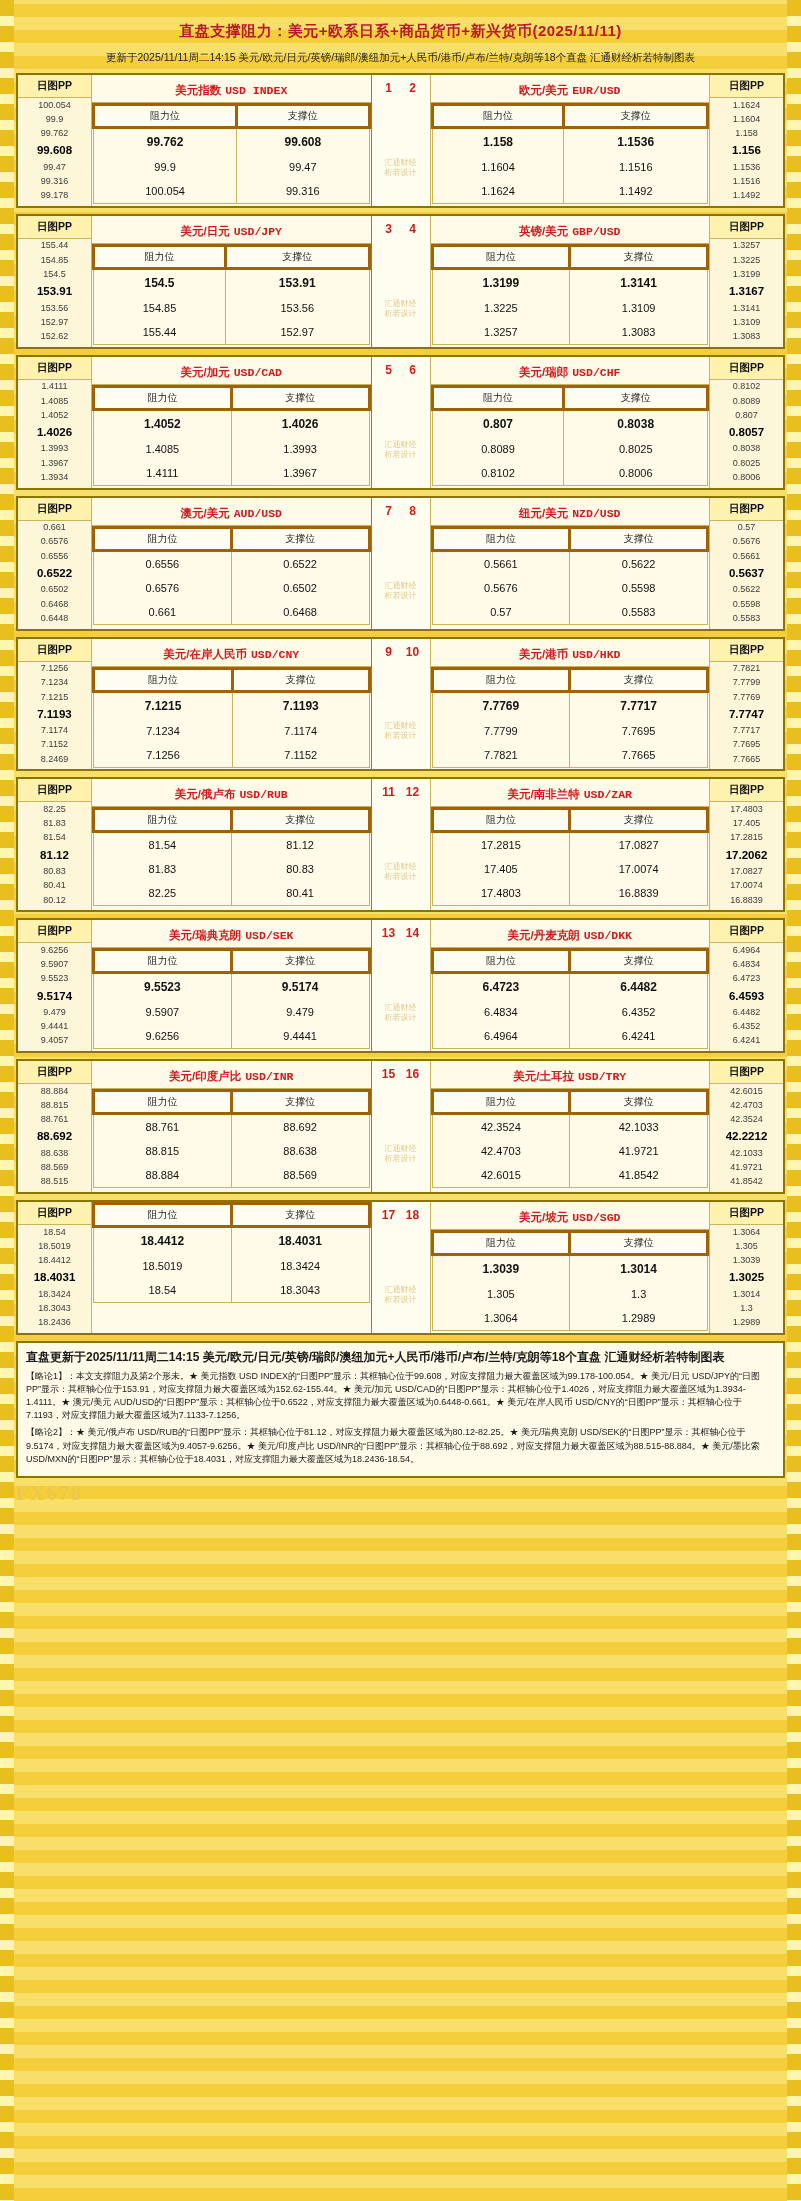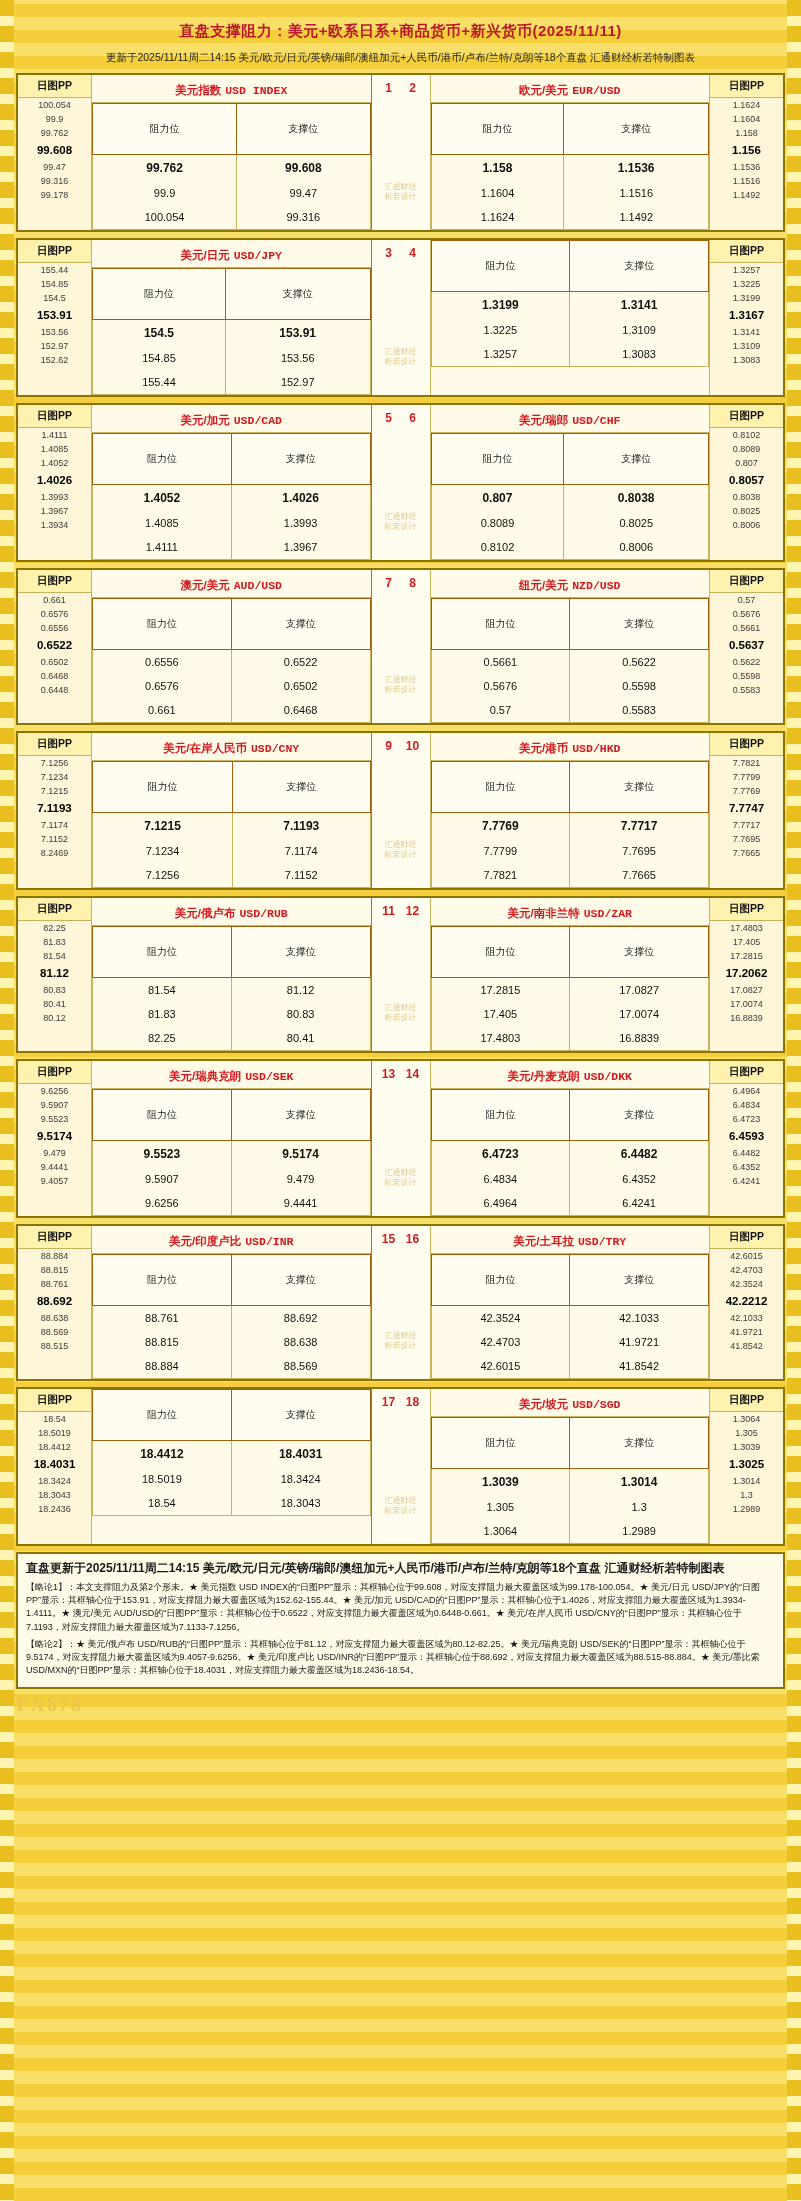--- a/index.html
+++ b/index.html
@@ -76,21 +76,21 @@
     background:#fffbe8;
     border-bottom:1px solid #c9b45e;
     padding:5px 0 4px 0;
   }
   .pair-cn { color:#d2191f; font-weight:bold; font-size:11.5px; }
   .pair-en { color:#d2191f; font-weight:bold; font-size:11.5px; font-family:"Liberation Mono", monospace; margin-left:4px; }
 
   table.grid { width:100%; border-collapse:collapse; }
   table.grid th {
     font-size:10px; font-weight:normal; color:#222;
-    border:1px solid #a16207; padding:18px 0; background:#fffdf2;
+    border:3px solid #a16207; padding:3px 0; background:#fffdf2;
   }
   table.grid td {
     font-size:11px; text-align:center; color:#111;
     border-left:1px solid #c9b45e; border-right:1px solid #c9b45e;
     padding:6px 0;
   }
   table.grid tr.bold td { font-weight:bold; font-size:12px; }
   table.grid tr.last td { border-bottom:1px solid #c9b45e; }
 
   .midcol {
@@ -247,20 +247,21 @@
                     <td>152.97</td>
                   </tr>
                 </tbody>
               </table>
             </div>
             <div class="midcol">
               <div class="mid-nums"><span>3</span><span>4</span></div>
               <div class="mid-wm">汇通财经<br>析若设计</div>
             </div>
             <div class="paircol">
+              <div class="pair-head"><span class="pair-cn">英镑/美元</span><span class="pair-en">GBP/USD</span></div>
               <table class="grid">
                 <tbody>
                   <tr>
                     <th>阻力位</th>
                     <th>支撑位</th>
                   </tr>
                   <tr class="bold ">
                     <td>1.3199</td>
                     <td>1.3141</td>
                   </tr>

